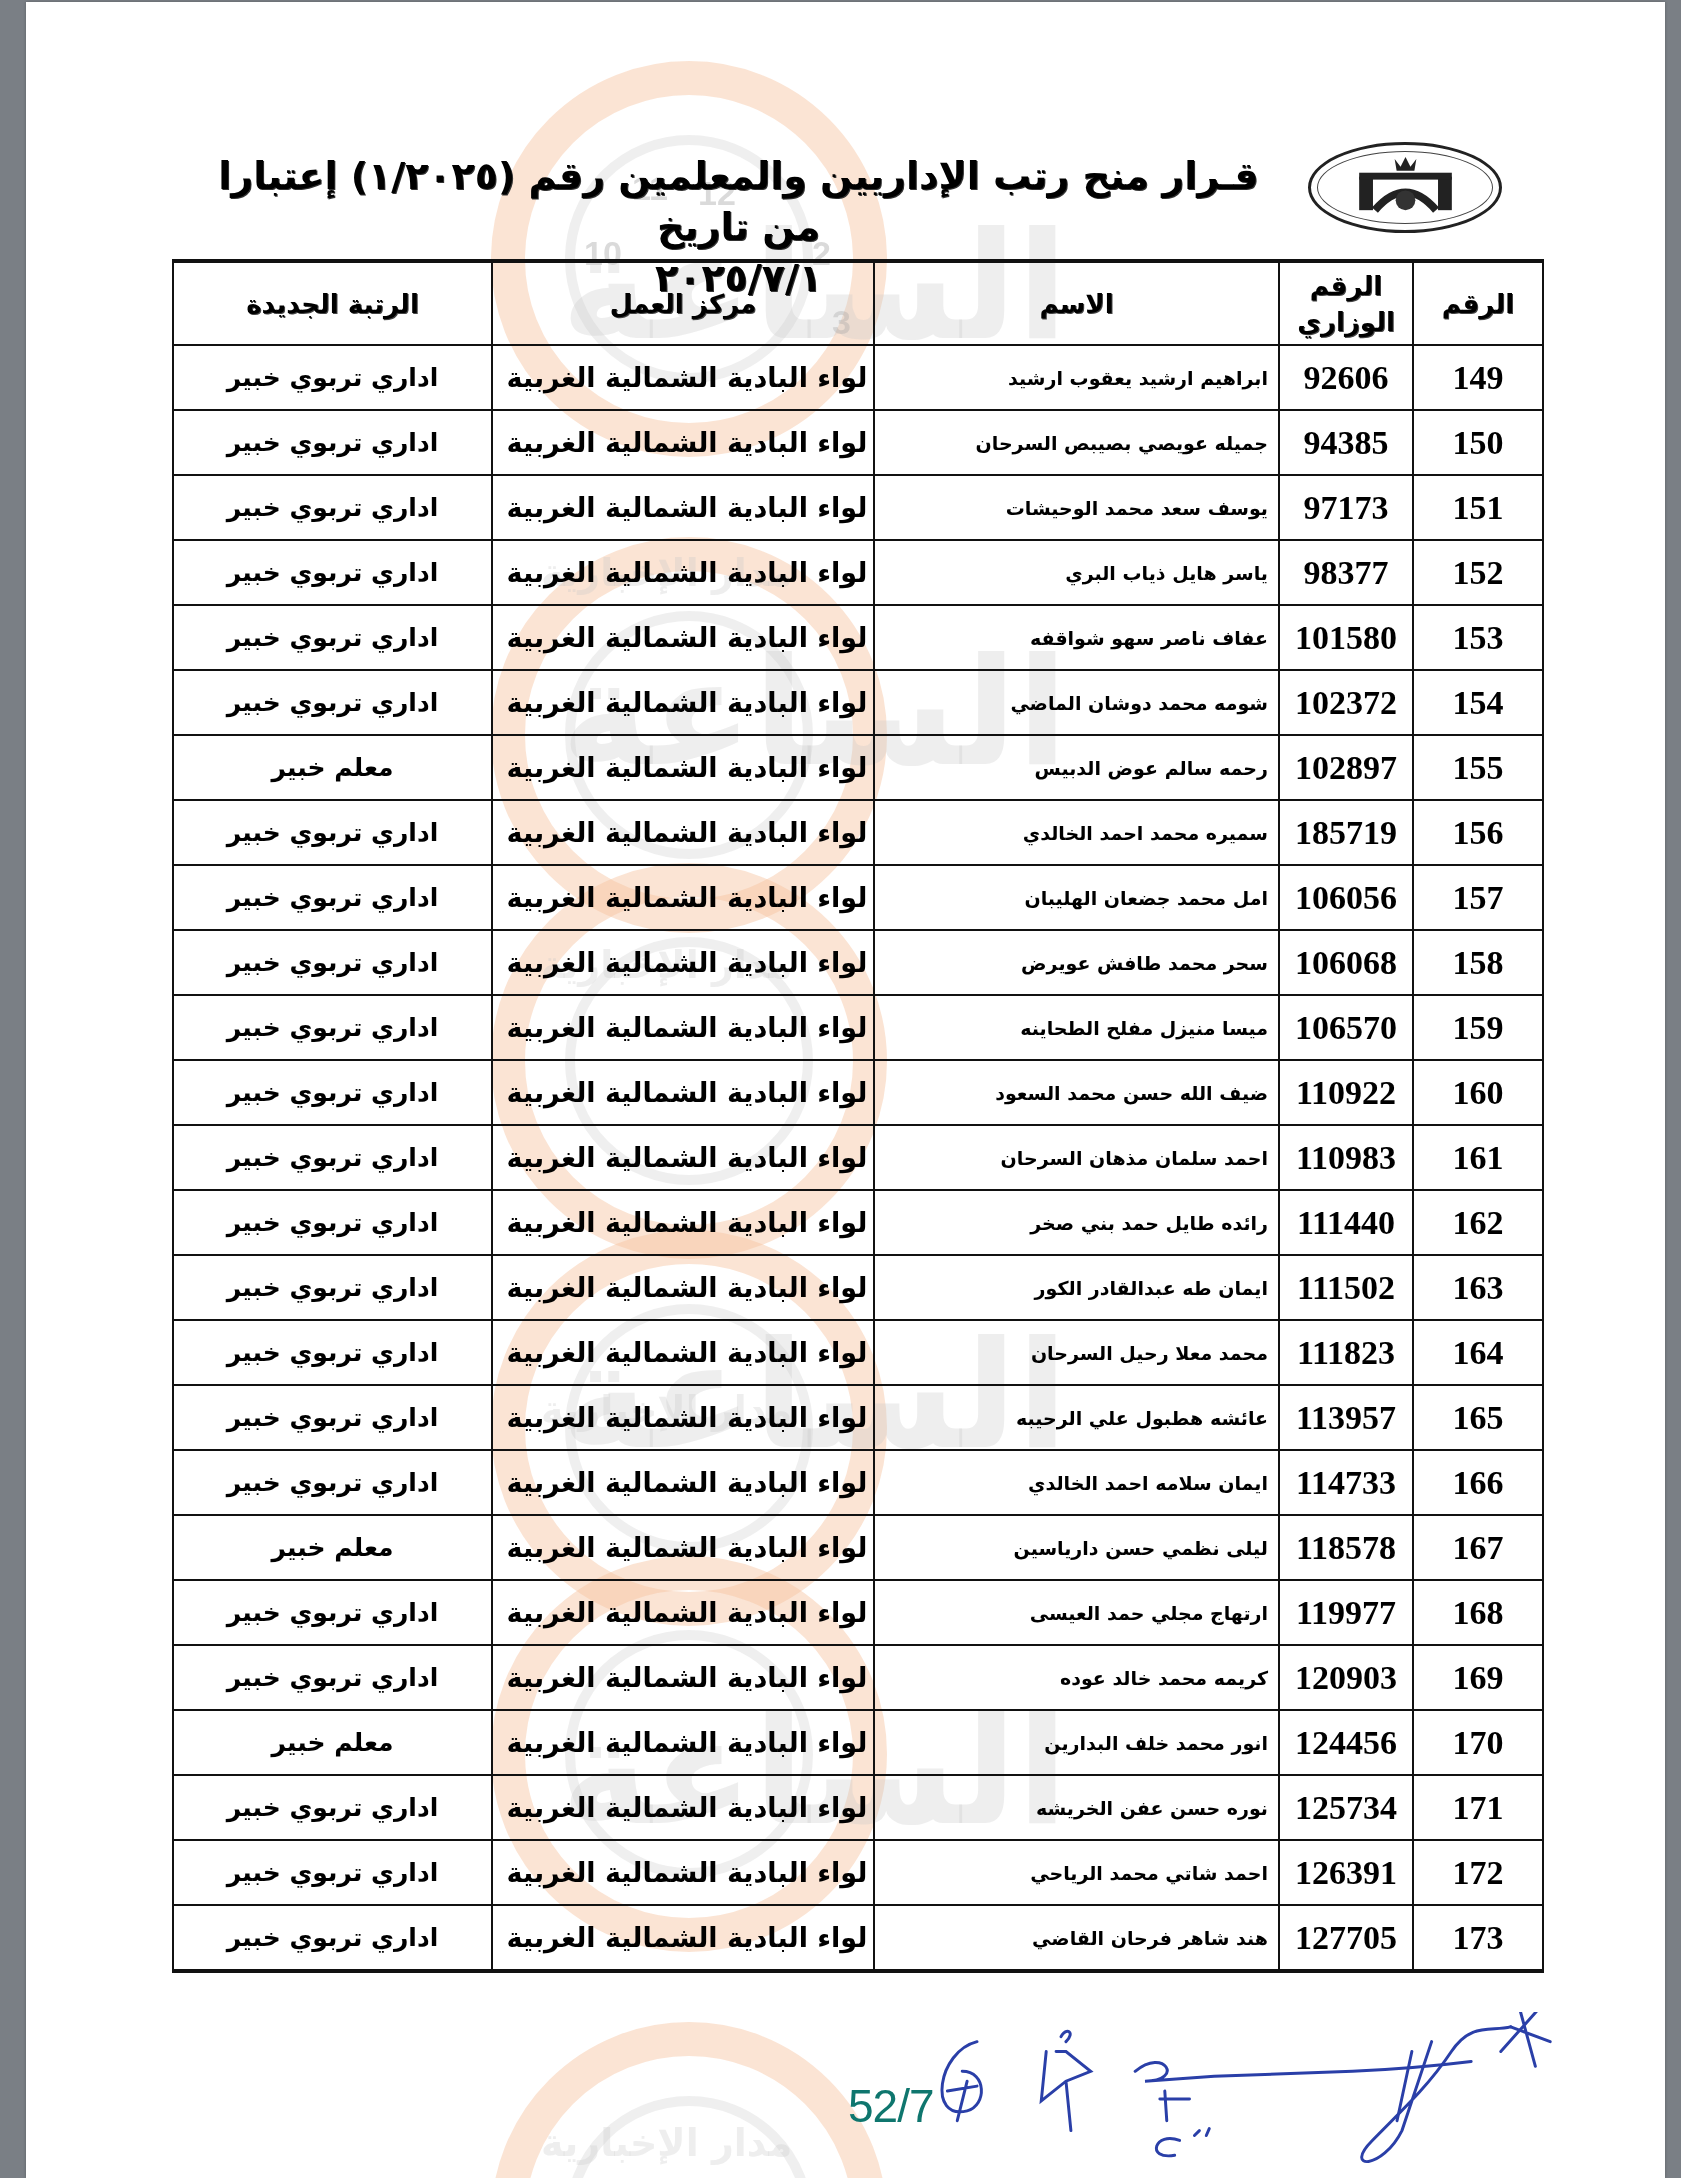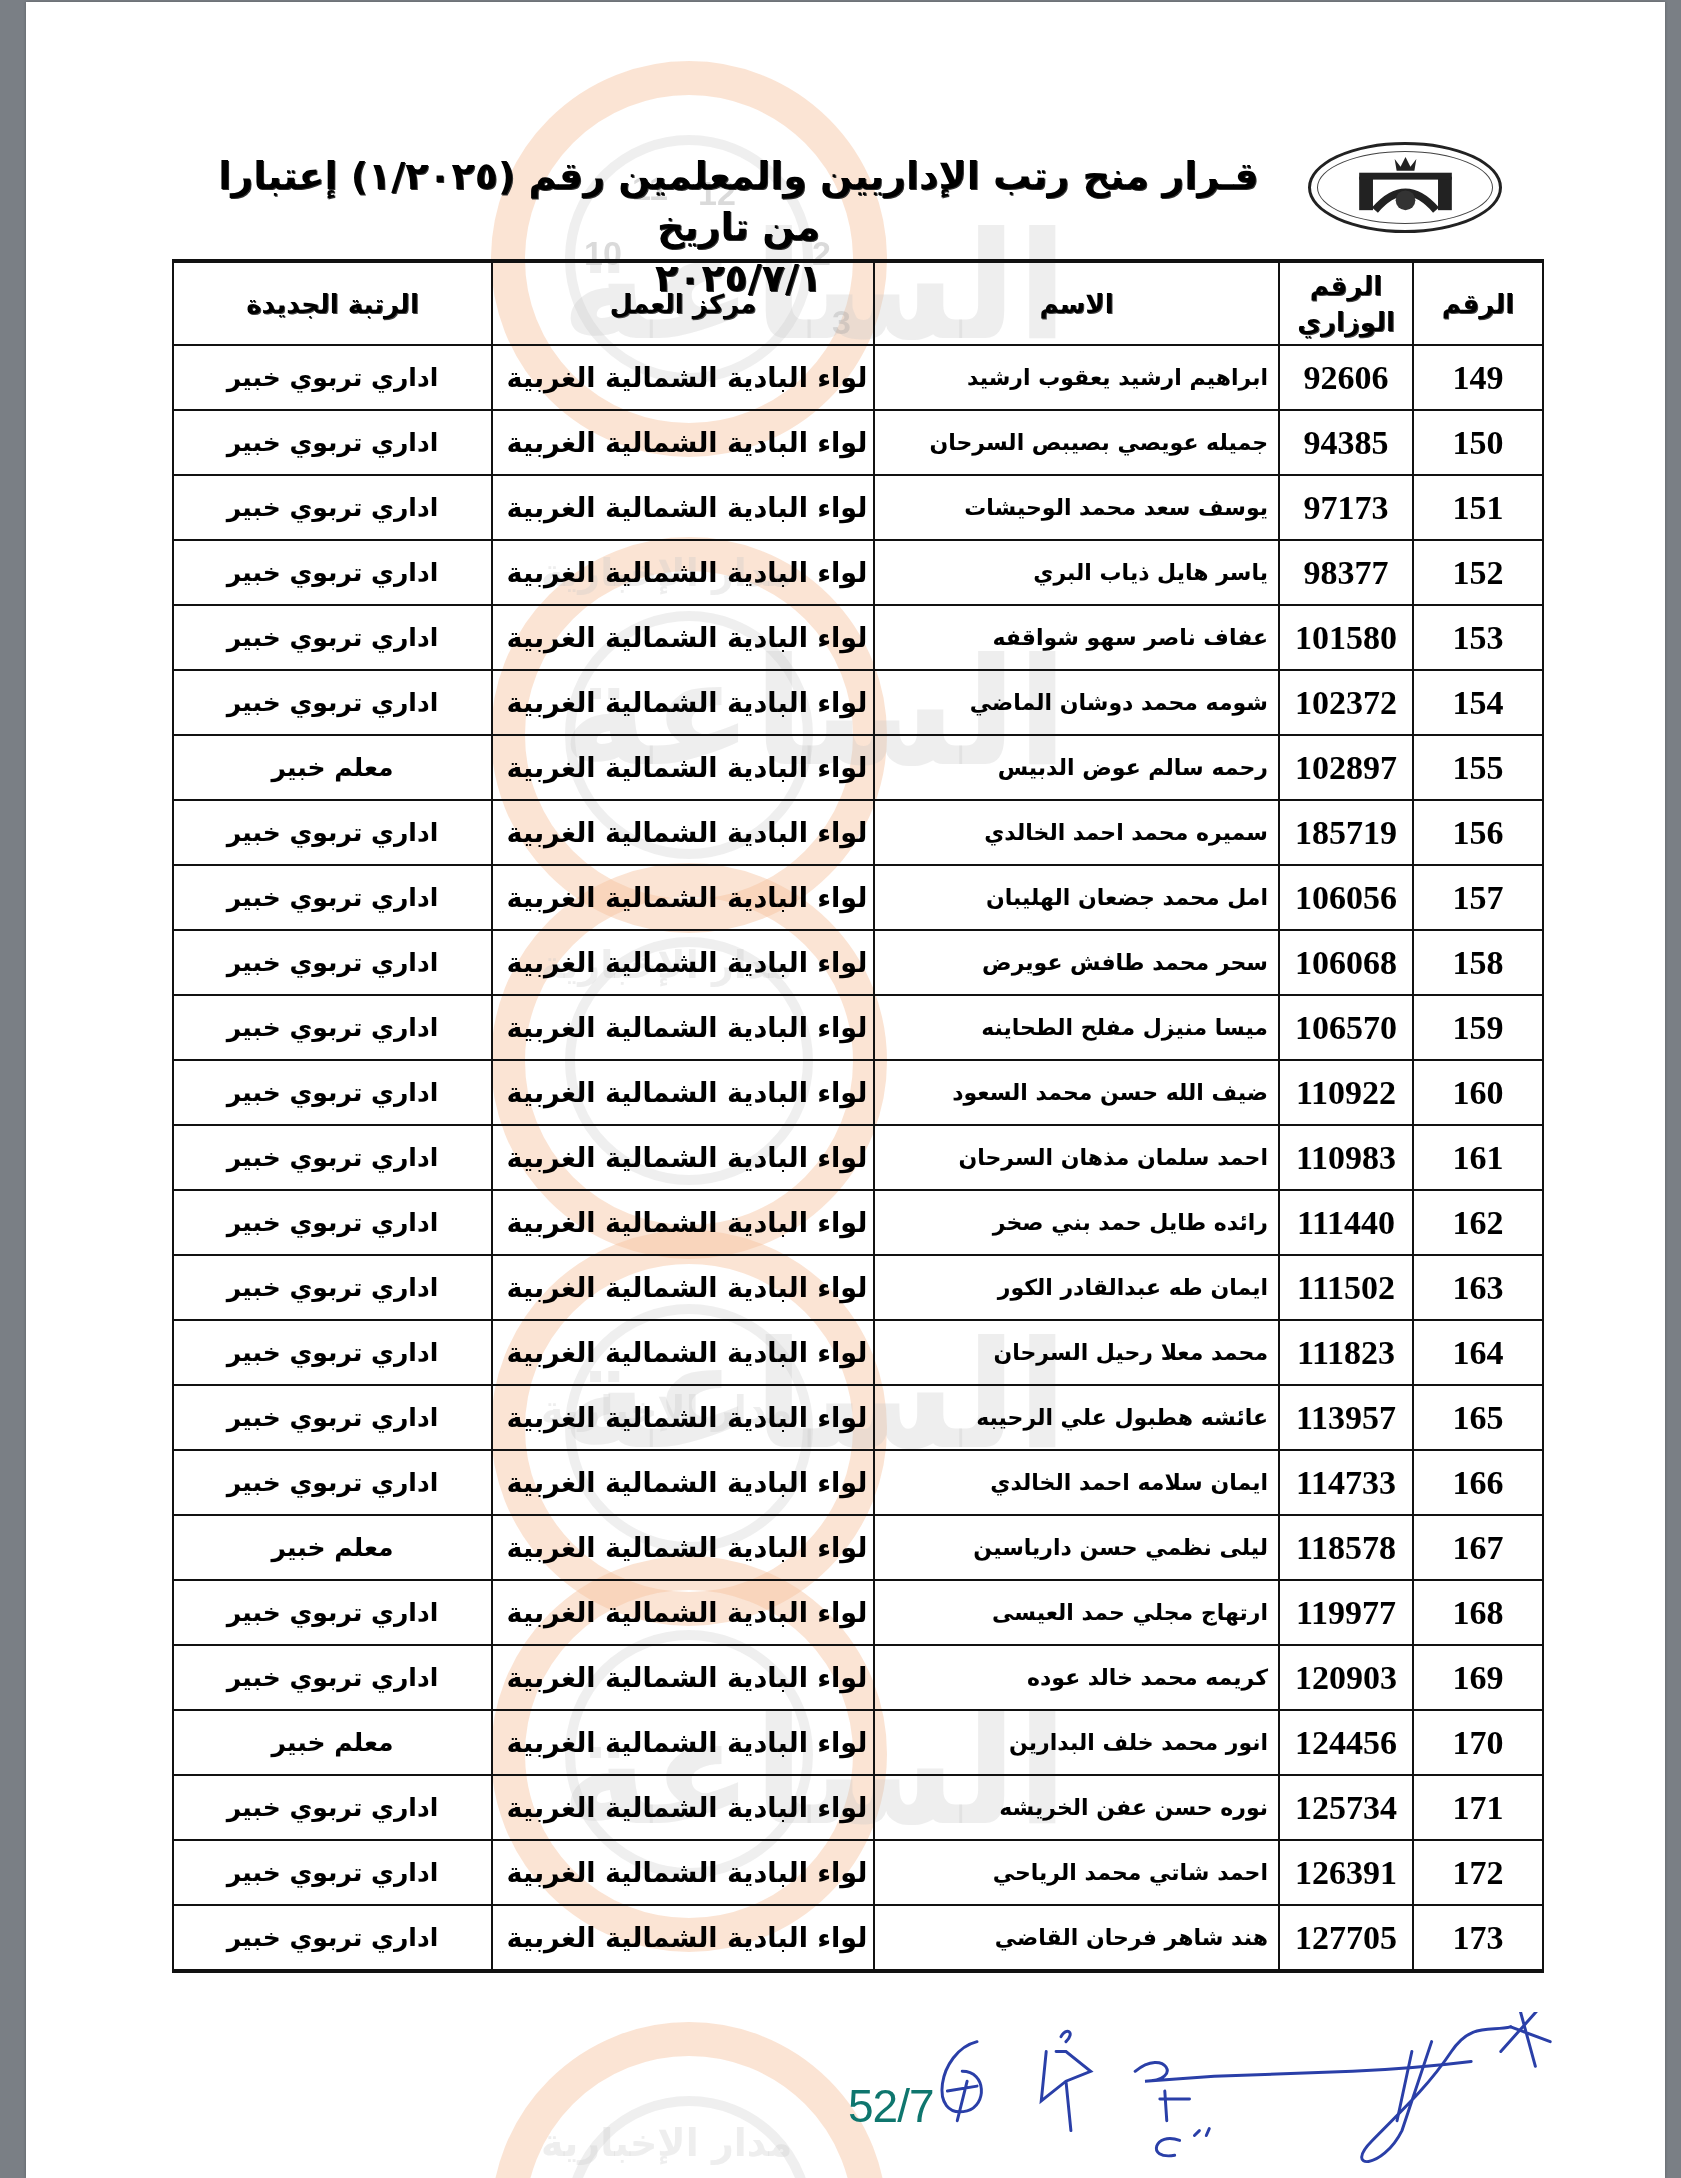--- a/index.html
+++ b/index.html
@@ -72,21 +72,21 @@
   table.grades td.num {
     font-family: "Liberation Serif", serif; font-weight: bold;
     font-size: 34px; text-align: center; margin-left: 6px;
   }
   table.grades td.mid {
     font-family: "Liberation Serif", serif; font-weight: bold;
     font-size: 34px; text-align: center;
   }
   table.grades td.name {
     font-family: "DejaVu Sans", sans-serif; font-weight: bold;
-    font-size: 22px; text-align: right;
+    font-size: 19px; text-align: right;
   }
   table.grades td.work {
     font-family: "DejaVu Sans", sans-serif; font-weight: bold;
     font-size: 27px; text-align: center; padding-right: 2px;
   }
   table.grades td.rank {
     font-family: "DejaVu Sans", sans-serif; font-weight: bold;
     font-size: 25px; text-align: center;
   }
   table.grades tbody tr:last-child td { border-bottom-width: 4px; }

